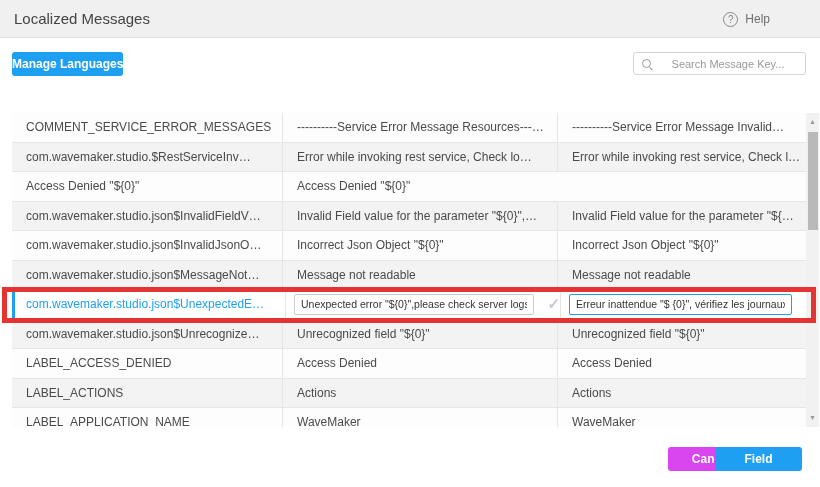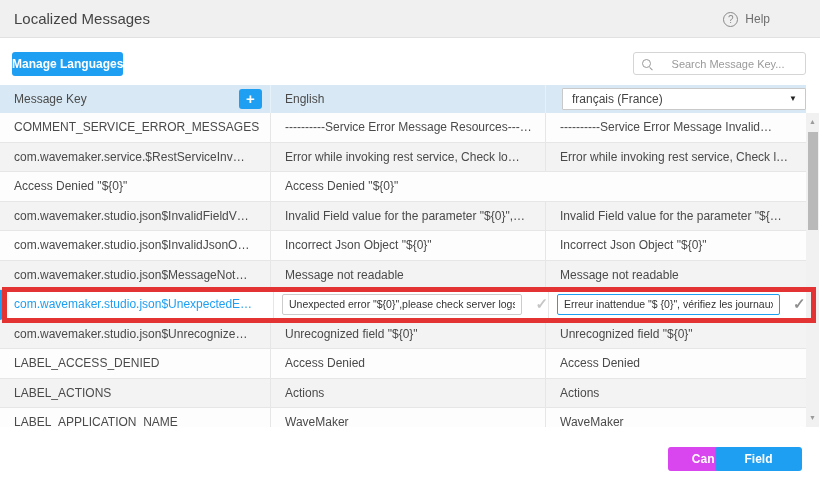--- a/index.html
+++ b/index.html
@@ -42,21 +42,21 @@
               background:#1e9ff2; color:#fff; border:none; border-radius:3px;
               font-size:15px; line-height:18px; font-weight:bold; cursor:pointer;
               font-family:"Liberation Sans", sans-serif; }
   .lang-select { position:absolute; left:16px; top:3px; width:244px; height:22px;
                  background:#fff; border:1px solid #c9c9c9; border-radius:1px;
                  display:flex; align-items:center; padding:0 8px 0 9px; font-size:12px; color:#444;
                  cursor:pointer; }
   .lang-select .caret { margin-left:auto; font-size:8px; color:#222; }
 
   
-  .tbody { position:absolute; top:113px; left:0; width:806px; height:314px; overflow:hidden; }
+  .tbody { position:absolute; top:113px; left:12px; width:806px; height:314px; overflow:hidden; }
   .tr { display:grid; grid-template-columns:270px 275px 261px; height:29.5px;
         background:#fdfdfd; border-bottom:1px solid #e6e6e6; }
   .tr.alt { background:#f3f3f3; }
   .td { padding-left:14px; line-height:28px; font-size:12px; color:#4a4a4a;
         white-space:nowrap; overflow:hidden; }
   .td + .td { border-left:1px solid #e6e6e6; }
   .tr.editing { background:#fff; border-left:3px solid #1e9ff2; }
   .tr.editing .td.key-col { color:#1e9ff2; padding-left:11px; }
   .tr.editing .td { display:flex; align-items:center; line-height:normal; }
   .cell-input { height:21px; border:1px solid #ccc; border-radius:2px; background:#fff;
@@ -101,44 +101,29 @@
   </div>
 
   <div class="toolbar">
     <button class="btn-primary">Manage Languages</button>
     <div class="search-box">
       <span class="search-icon"></span>
       <input placeholder="Search Message Key..." style="">
     </div>
   </div>
 
-  <div class="thead">
-    <div class="th key-col">
-      <span>Message Key</span>
-      <button class="plus-btn">+</button>
-    </div>
-    <div class="th english-col">
-      <span>English</span>
-    </div>
-    <div class="th lang-col">
-      <div class="lang-select">
-        <span>français (France)</span>
-        <span class="caret">▼</span>
-      </div>
-    </div>
-  </div>
 
   <div class="tbody" id="tbody">
       <div class="tr">
         <div class="td key-col">COMMENT_SERVICE_ERROR_MESSAGES</div>
         <div class="td english-col">----------Service Error Message Resources---…</div>
         <div class="td lang-col">----------Service Error Message Invalid…</div>
       </div>
       <div class="tr alt">
-        <div class="td key-col">com.wavemaker.service.$RestServiceInv…</div>
+        <div class="td key-col">com.wavemaker.studio.$RestServiceInv…</div>
         <div class="td english-col">Error while invoking rest service, Check lo…</div>
         <div class="td lang-col">Error while invoking rest service, Check l…</div>
       </div>
       <div class="tr">
         <div class="td english-col">Access Denied "${0}"</div>
         <div class="td lang-col">Access Denied "${0}"</div>
       </div>
       <div class="tr alt">
         <div class="td key-col">com.wavemaker.studio.json$InvalidFieldV…</div>
         <div class="td english-col">Invalid Field value for the parameter "${0}",…</div>

